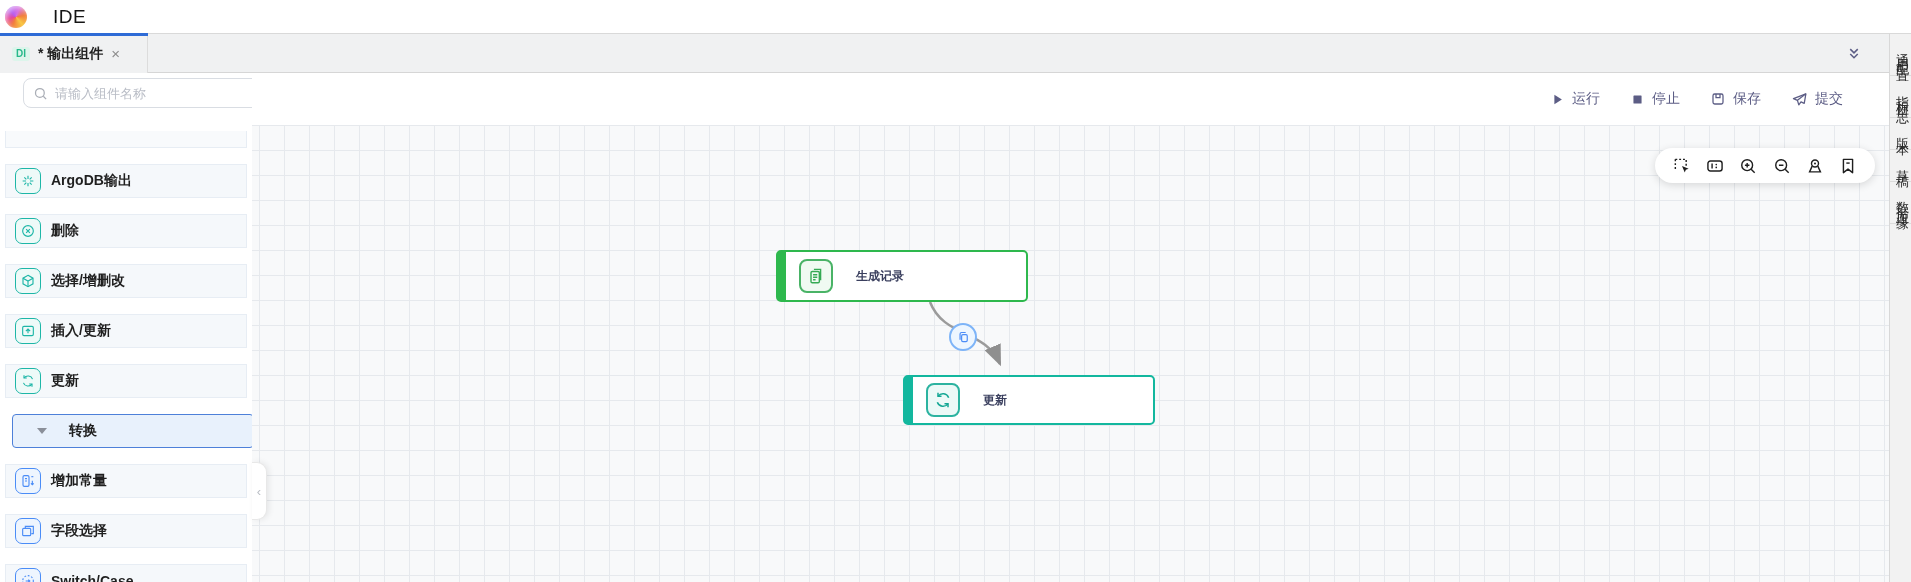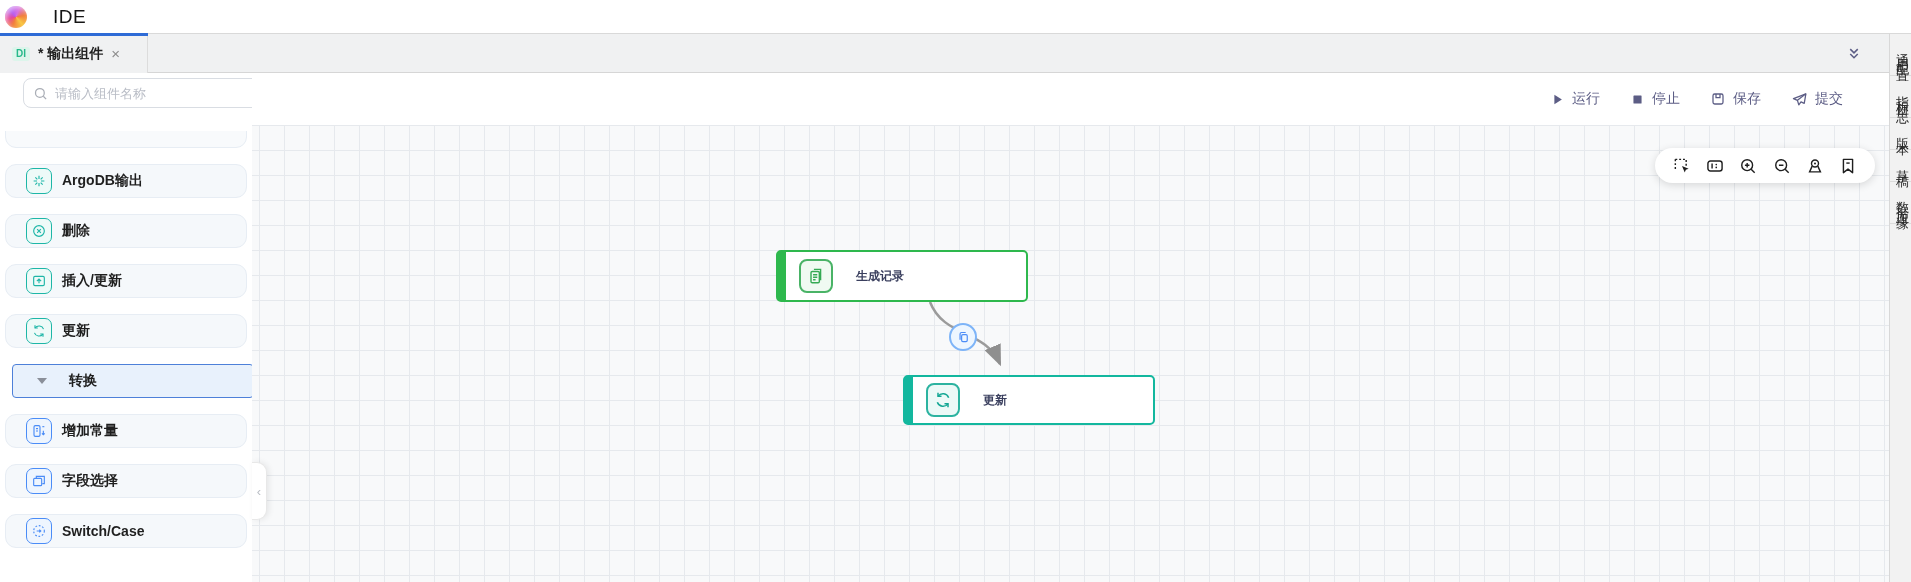--- a/index.html
+++ b/index.html
@@ -30,22 +30,22 @@
   
   .sidebar { position:absolute; left:0; top:73px; width:252px; height:509px; background:#fff; }
   .search-box { position:absolute; left:23px; top:5px; width:242px; height:30px; background:#fff;
     border:1px solid #d9dde3; border-radius:8px; display:flex; align-items:center; padding:0 9px; }
   .search-box svg { flex:0 0 auto; color:#a9adb5; }
   .search-input { border:none; outline:none; background:transparent; margin-left:7px; width:100%;
     font-size:13px; color:#333; font-family:"Liberation Sans", sans-serif; }
   .search-input::placeholder { color:#b9bdc6; }
   .comp-list { position:absolute; left:0; top:58px; width:252px; bottom:0; overflow:hidden; }
   .comp-item { width:242px; height:34px; margin:0 0 16px 5px; background:#f5f8fb;
-    border:1px solid #e7edf4; border-radius:11px; display:flex; align-items:center;
-    padding-left:20px; cursor:pointer; }
+    border:1px solid #e7edf4; border-radius:0; display:flex; align-items:center;
+    padding-left:9px; cursor:pointer; }
   .comp-item.partial { margin-top:-17px; background:#f8fafc; }
   .icon-box { width:26px; height:26px; border-radius:7px; border:1.6px solid currentColor;
     display:flex; align-items:center; justify-content:center; background:#fff; }
   .teal { color:#1db6a7; } .teal .icon-box { background:#eefaf8; }
   .blue { color:#4a8cf7; } .blue .icon-box { background:#eef5fe; }
   .comp-label { margin-left:10px; font-size:14px; font-weight:700; color:#1f1f1f; white-space:nowrap; }
   .section-hd { width:242px; height:34px; margin:0 0 16px 12px; background:#e8f1fc;
     border:1px solid #4d80d9; border-radius:4px; display:flex; align-items:center;
     padding-left:24px; cursor:pointer; }
   .tri-down { width:0; height:0; border-left:5px solid transparent; border-right:5px solid transparent;
@@ -139,20 +139,29 @@
     <div class="comp-item teal">
       <span class="icon-box">
         <svg width="16" height="16" viewBox="0 0 24 24" fill="none" stroke="currentColor" stroke-width="1.7">
             <circle cx="12" cy="12" r="8"></circle>
             <path d="M9.2 9.2l5.6 5.6M14.8 9.2l-5.6 5.6"></path>
           </svg>
       </span>
       <span class="comp-label">删除</span>
     </div>
 
+    <div class="comp-item teal">
+      <span class="icon-box">
+        <svg width="16" height="16" viewBox="0 0 24 24" fill="none" stroke="currentColor" stroke-width="1.7">
+            <path d="M12 3.5l7.5 4.3v8.4L12 20.5l-7.5-4.3V7.8z"></path>
+            <path d="M4.5 7.8L12 12l7.5-4.2M12 12v8.5"></path>
+          </svg>
+      </span>
+      <span class="comp-label">选择/增删改</span>
+    </div>
 
     <div class="comp-item teal">
       <span class="icon-box">
         <svg width="16" height="16" viewBox="0 0 24 24" fill="none" stroke="currentColor" stroke-width="1.7">
             <rect x="4" y="5" width="16" height="14" rx="2"></rect>
             <path d="M12 15.5v-6M8.8 12.2l3.2-3.2 3.2 3.2"></path>
           </svg>
       </span>
       <span class="comp-label">插入/更新</span>
     </div>

